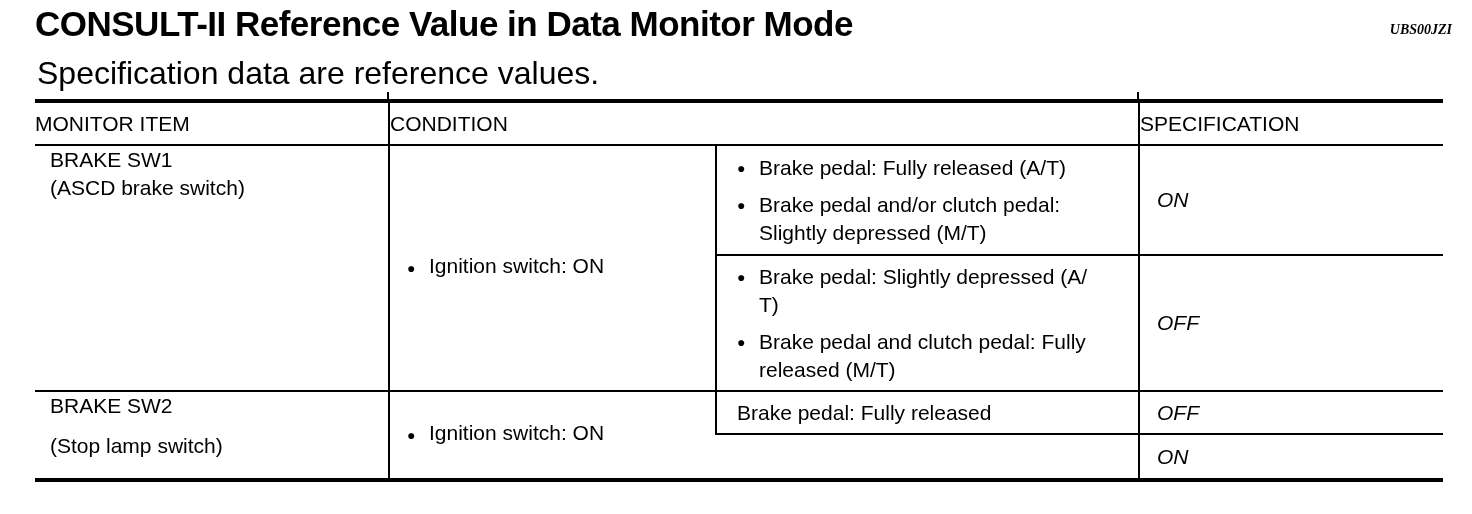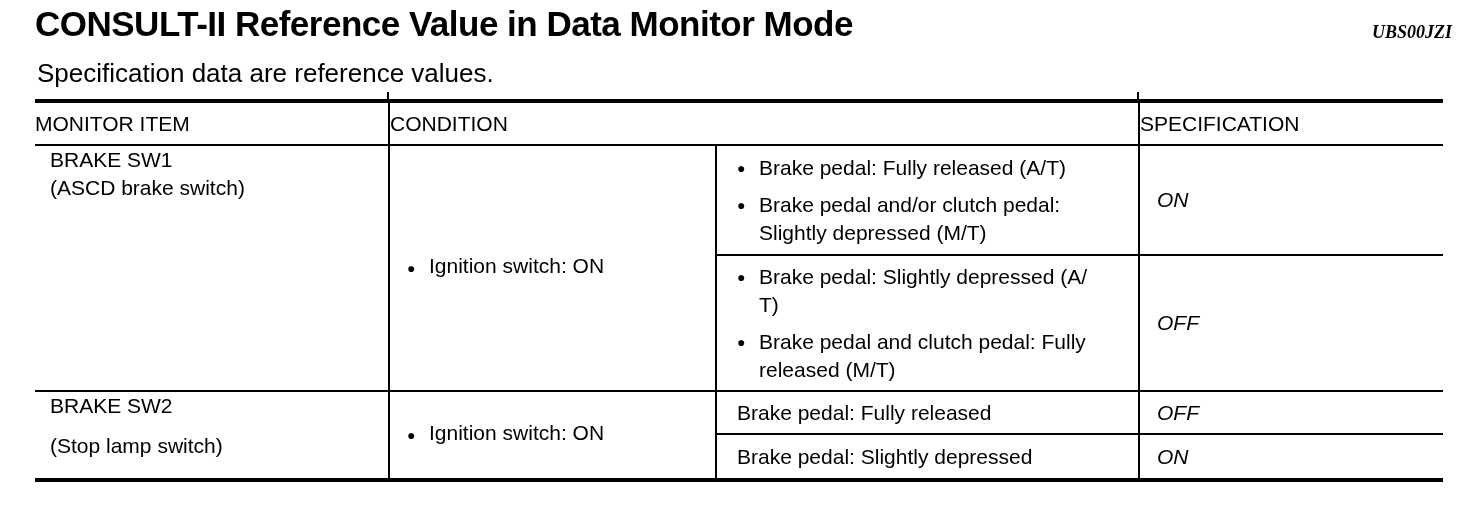--- a/index.html
+++ b/index.html
@@ -11,26 +11,26 @@
     overflow:hidden;
   }
   .page-title {
     position:absolute; left:35px; top:4px;
     font-size:35px; font-weight:bold; letter-spacing:-0.5px;
     white-space:nowrap;
   }
   .doc-code {
     position:absolute; right:20px; top:22px;
     font-family:"Liberation Serif","DejaVu Serif",serif;
-    font-style:italic; font-weight:600; font-size:18px;
+    font-style:italic; font-weight:600; font-size:14px;
     white-space:nowrap;
   }
   .page-subtitle {
     position:absolute; left:37px; top:58px;
-    font-size:26px; line-height:30px; white-space:nowrap;
+    font-size:32px; line-height:30px; white-space:nowrap;
   }
   .ref-table {
     position:absolute; left:35px; top:99px; width:1408px;
     border-top:4px solid #000; border-bottom:4px solid #000;
     display:grid;
     grid-template-columns:353px 327px 423px 305px;
     grid-template-rows:43px 110px 136px 43px 43px;
     font-size:21px;
   }
   .tick { position:absolute; width:2px; height:8px; background:#000; top:92px; }
@@ -148,21 +148,18 @@
         <span class="bullet">●</span>
         <span class="txt">Ignition switch: ON</span>
       </div>
     </div>
     <div class="sub-cell plain sub-2a bl bb">
       <span class="txt">Brake pedal: Fully released</span>
     </div>
     <div class="spec-cell spec-2a bl bb">
       <span>OFF</span>
     </div>
-    <div class="sub-cell plain sub-2b bl">
-      <span class="txt">Brake pedal: Slightly depressed</span>
-    </div>
     <div class="spec-cell spec-2b bl">
       <span>ON</span>
     </div>
 
   </div>
 </div>
 
 </body></html>

